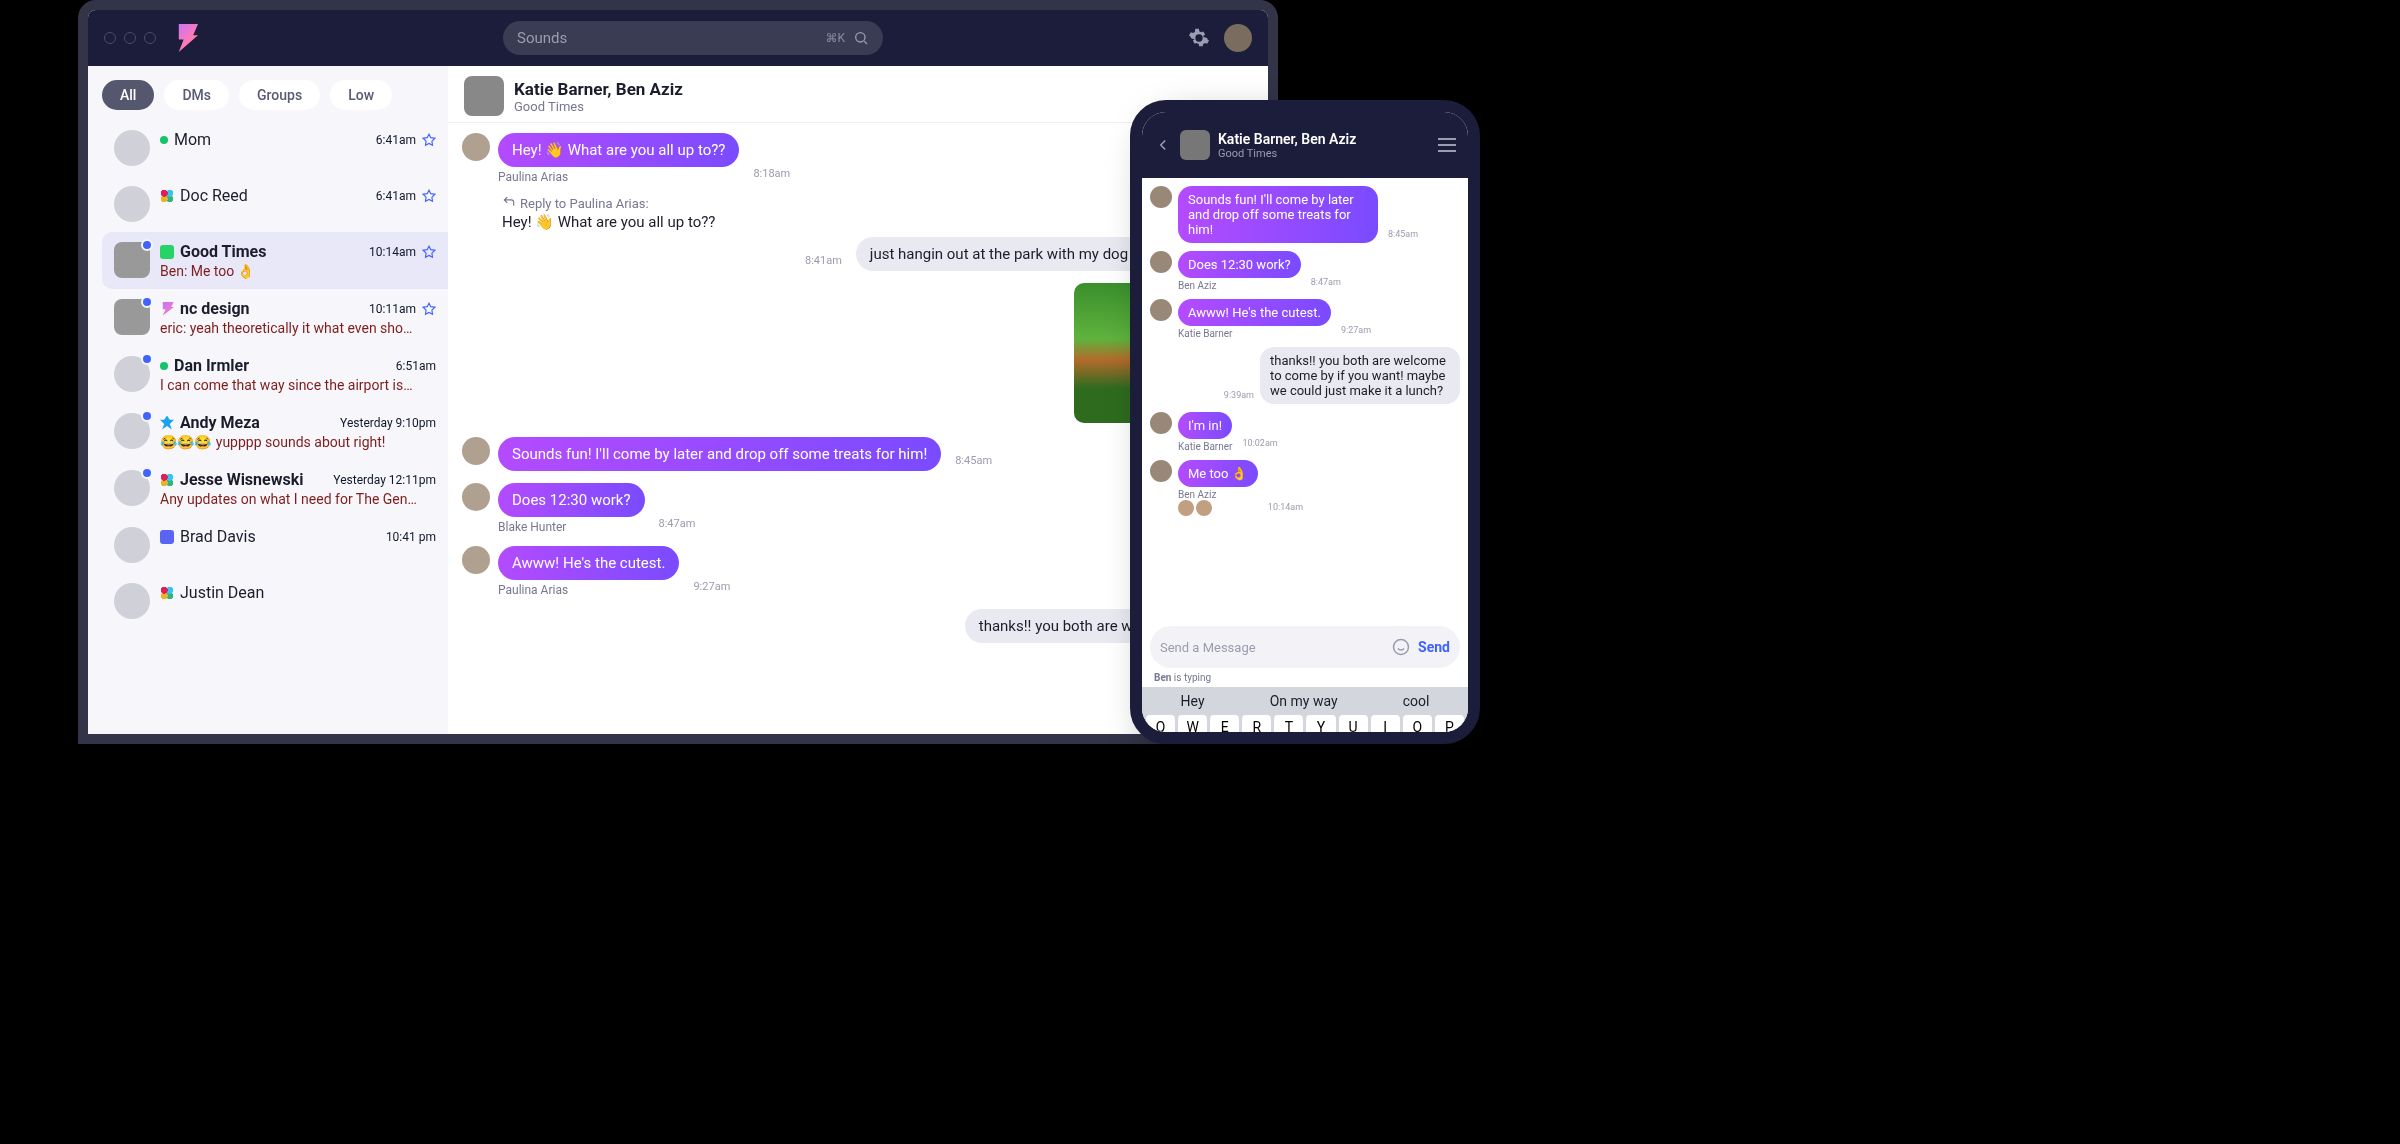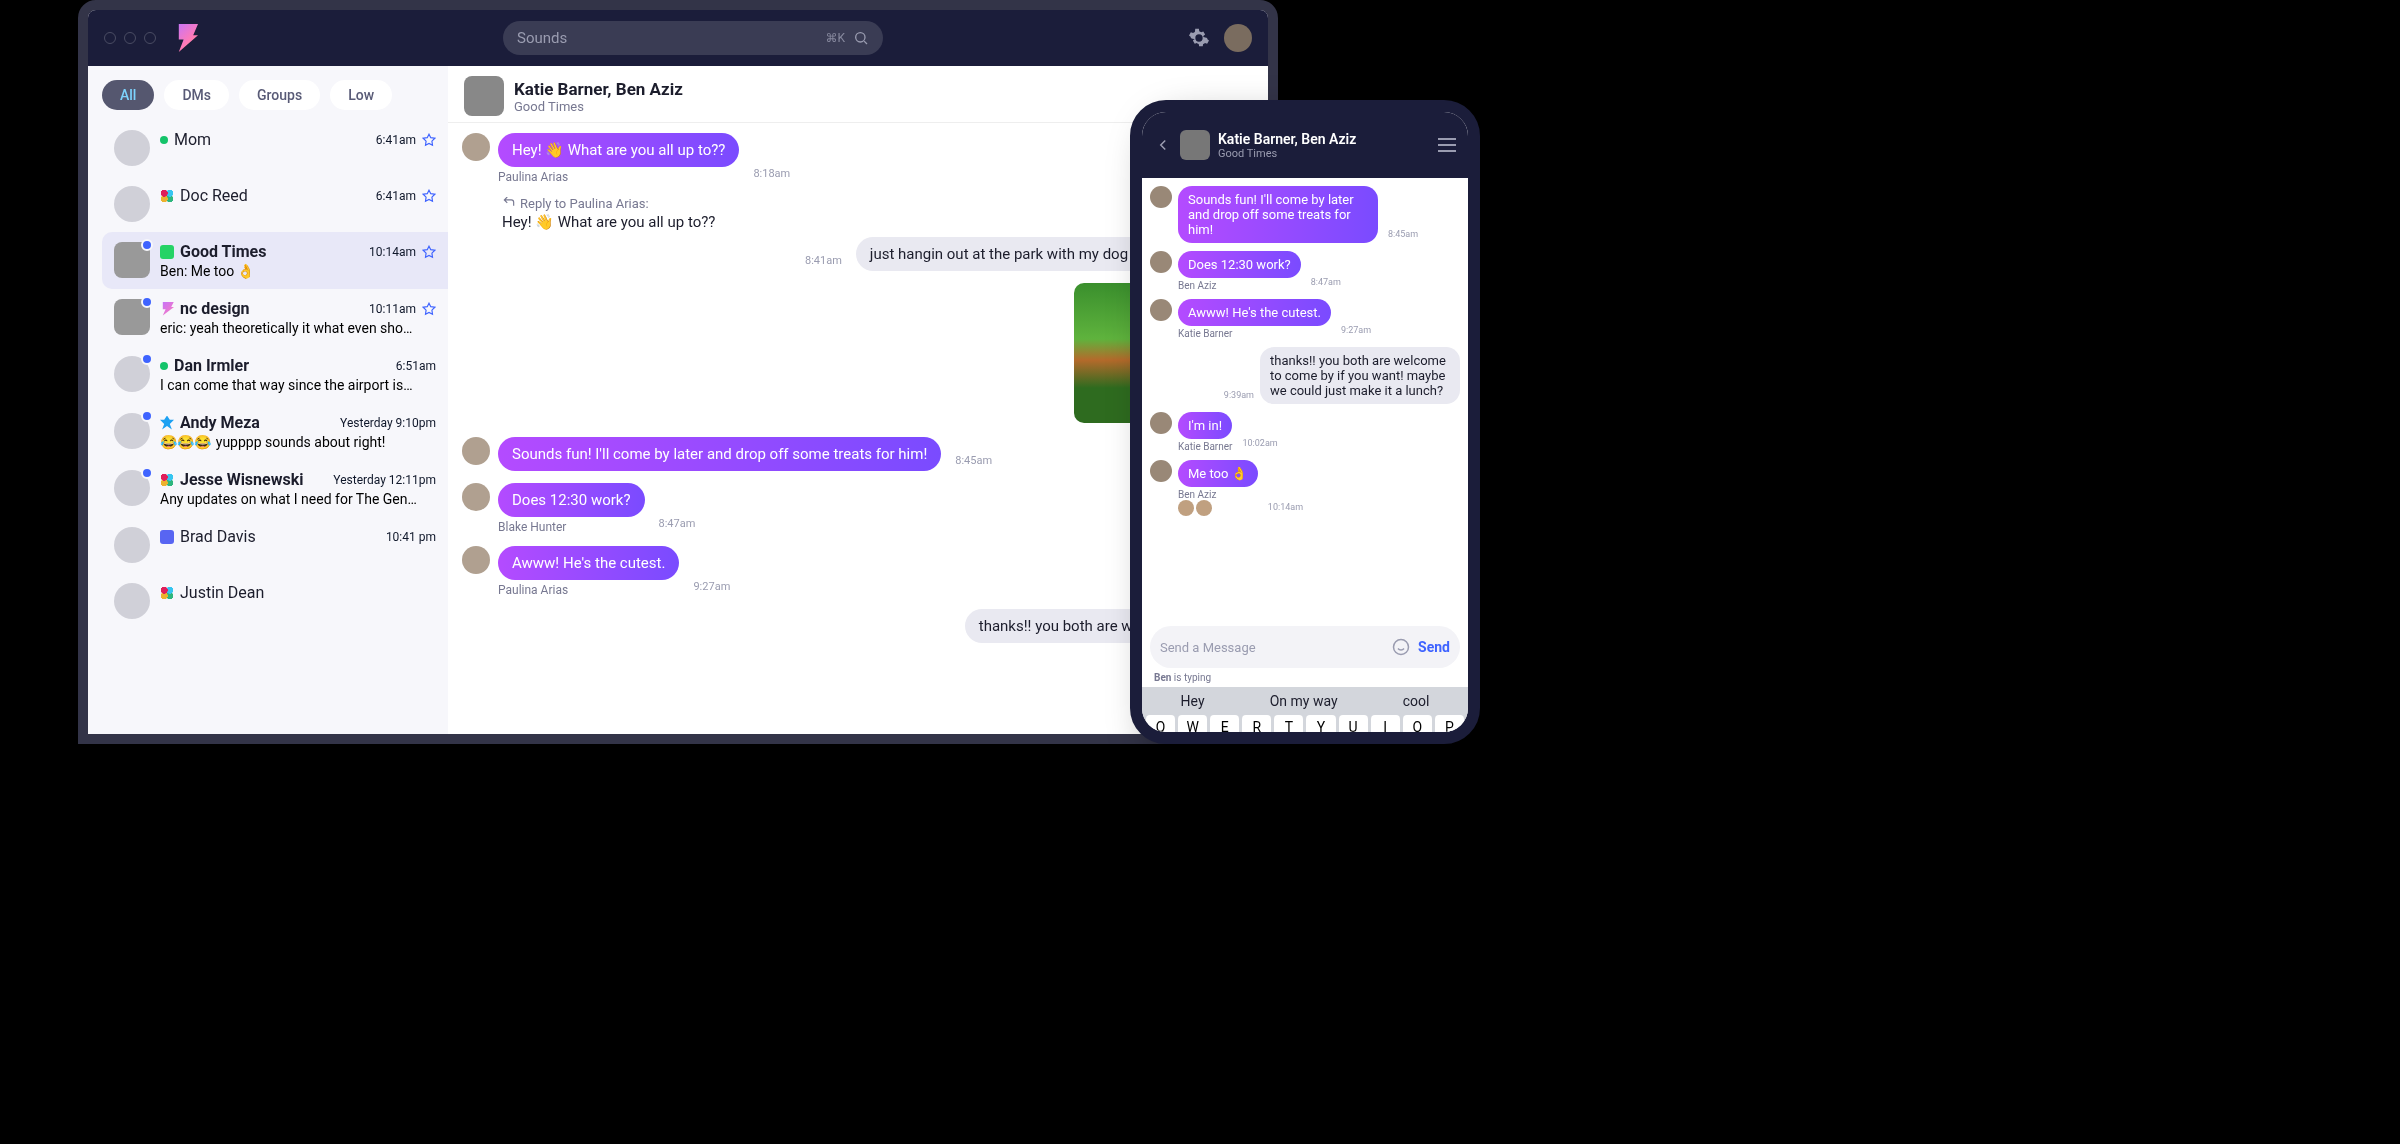--- a/index.html
+++ b/index.html
@@ -62,21 +62,21 @@
 .avatar-top { width: 28px; height: 28px; border-radius:50%; background:#7a6c5f; }
 
 .body { display:flex; height: calc(100% - 56px); }
 .sidebar { width: 360px; padding: 14px 0 0 14px; background:#f7f7fb; }
 .tabs { display:flex; gap:10px; margin-bottom: 10px; }
 .tab {
   padding: 7px 18px; border-radius: 18px;
   background: #fff; color:#585a76; font-size:14px; font-weight:500;
   cursor:pointer;
 }
-.tab.active { background:#55576f; color:#7dd3fc; }
+.tab.active { background:#55576f; color:#ffffff; }
 .convlist { overflow:hidden; }
 .conv {
   padding: 10px 12px; display:flex; gap:10px; align-items:flex-start;
   cursor:pointer; border-radius: 10px 0 0 10px;
 }
 .conv.selected { background:#e8e8f8; }
 .conv:not(.selected) { background:transparent; }
 .conv.unread .cname { font-weight:700; }
 .avatar {
   width: 36px; height: 36px; border-radius:50%;
@@ -88,21 +88,21 @@
   border-radius:50%; background:#3e63ff; border:2px solid #f7f7fb;
 }
 .cbody { flex:1; min-width:0; }
 .crow1 { display:flex; justify-content:space-between; align-items:center; }
 .cname { display:flex; align-items:center; gap:6px; font-size:16px; color:#1c1d2c; }
 .cname .svc { width:14px; height:14px; flex-shrink:0; }
 .presence { width:8px; height:8px; border-radius:50%; background:#14c36a; flex-shrink:0; }
 .meta { display:flex; align-items:center; gap:6px; color:#0f172a; font-size:12px; }
 .star { width:14px; height:14px; color:#3e63ff; }
 .preview {
-  font-size:14px; color:#000000; margin-top:2px;
+  font-size:14px; color:#7f1d1d; margin-top:2px;
   white-space:nowrap; overflow:hidden; text-overflow:ellipsis;
 }
 
 .main { flex:1; background:#fff; display:flex; flex-direction:column; overflow:hidden; }
 .mhead { padding: 10px 16px 6px; display:flex; gap:10px; align-items:center; border-bottom:1px solid #eee; }
 .mhead .avs { width:40px;height:40px; background:#888; border-radius:8px; }
 .mtitle { font-weight:700; font-size:17px; color:#1c1d2c; }
 .msub { font-size:13px; color:#777891; }
 .thread { flex:1; padding: 10px 14px 0 14px; overflow:hidden; }
 .msgrow { display:flex; gap:8px; margin-bottom: 12px; align-items:flex-end; }

